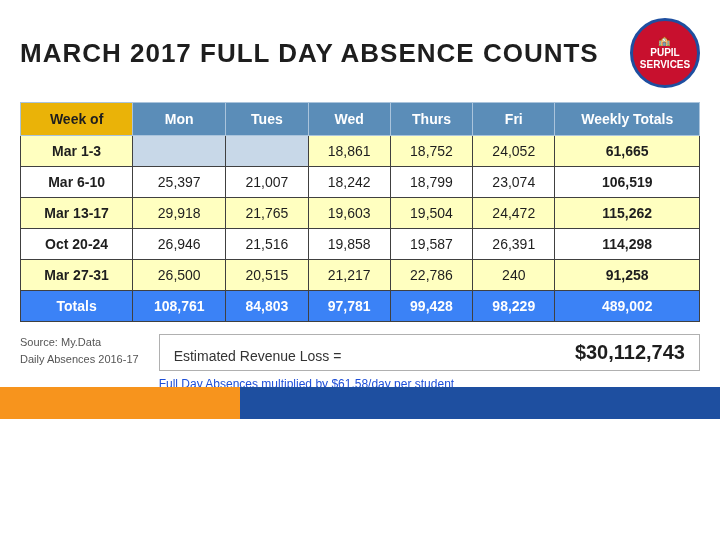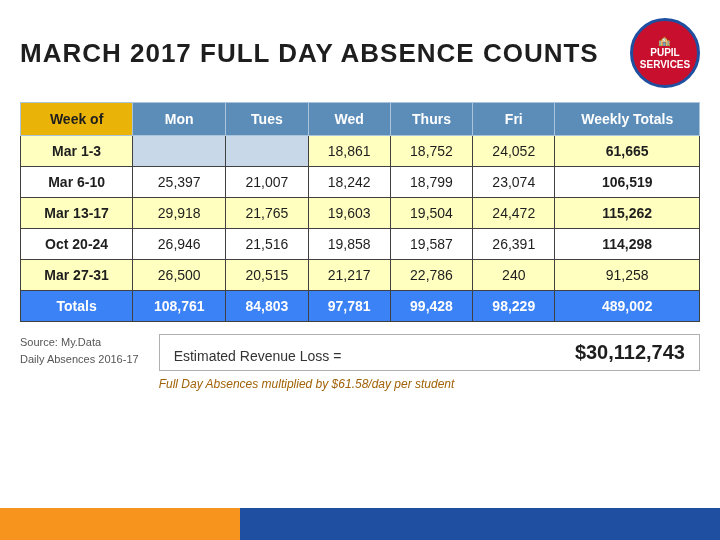--- a/index.html
+++ b/index.html
@@ -8,21 +8,21 @@
       width: 720px;
       height: 540px;
       background: #ffffff;
       font-family: Arial, Helvetica, sans-serif;
       overflow: hidden;
       position: relative;
     }
 
     .page {
       width: 720px;
-      height: 540px;
+      height: 419px;
       background: #ffffff;
       position: relative;
     }
 
     
     .bottom-bar {
       position: absolute;
       bottom: 0;
       left: 0;
       width: 720px;
@@ -173,22 +173,21 @@
     }
 
     .estimated-value {
       font-size: 20px;
       font-weight: bold;
       color: #1e1e1e;
     }
 
     .footnote {
       font-size: 12px;
-      color: #a16207;
-      font-style: italic;
+      color: #1d4ed8;
     }
 
     
     .cell-empty {
       background: #c8d8e8;
     }
   </style>
 </head>
 <body>
 
@@ -251,21 +250,21 @@
             <td>26,391</td>
             <td style="font-weight: bold;">114,298</td>
           </tr>
           <tr class="row-yellow">
             <td>Mar 27-31</td>
             <td>26,500</td>
             <td>20,515</td>
             <td>21,217</td>
             <td>22,786</td>
             <td>240</td>
-            <td style="font-weight: normal;">91,258</td>
+            <td style="font-weight: bold;">91,258</td>
           </tr>
           <tr class="row-totals">
             <td>Totals</td>
             <td>108,761</td>
             <td>84,803</td>
             <td>97,781</td>
             <td>99,428</td>
             <td>98,229</td>
             <td>489,002</td>
           </tr>

